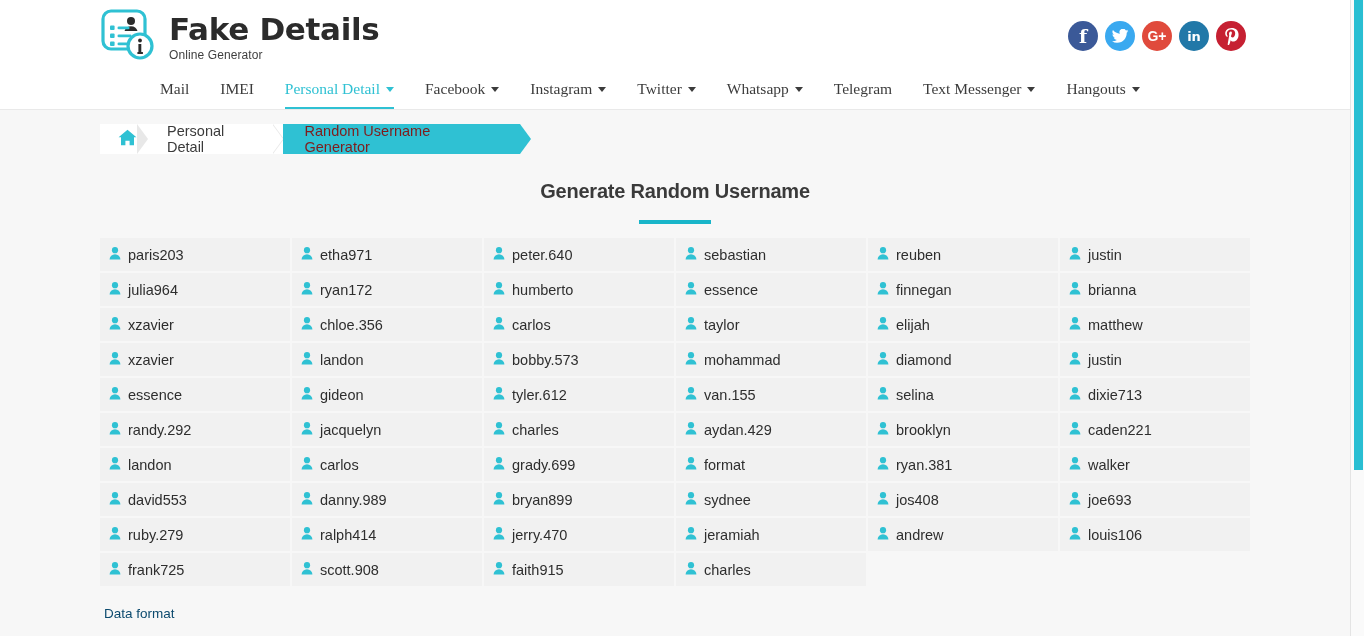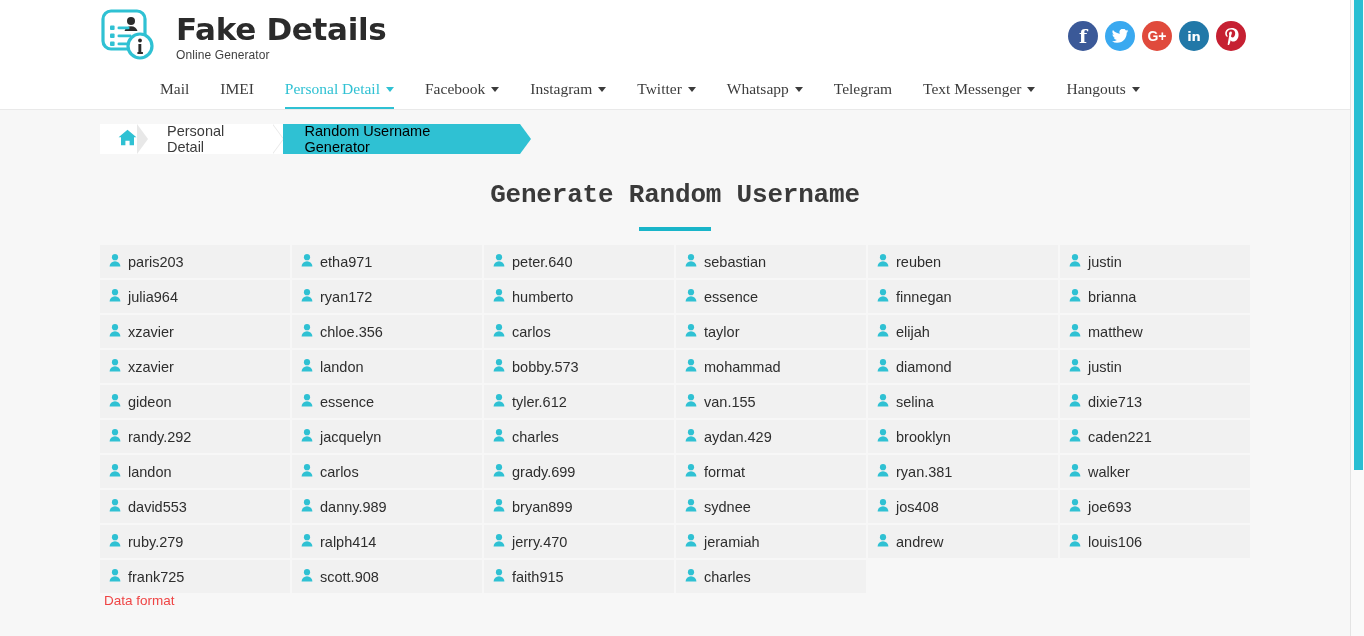--- a/index.html
+++ b/index.html
@@ -39,21 +39,21 @@
     height: 110px;
     border-bottom: 1px solid #e9e9e9;
   }
 
   #brand {
     position: absolute;
     left: 100px; top: 8px;
     display: flex; align-items: flex-start;
   }
   #logo-mark { width: 58px; height: 56px; flex: 0 0 58px; }
-  #brand-text { margin-left: 18px; padding-top: 5px; }
+  #brand-text { margin-left: 11px; padding-top: 5px; }
   #brand-title {
     font-size: 31px; font-weight: bold; color: #2b2b2b;
     letter-spacing: -0.3px; line-height: 1.05;
     font-family: "DejaVu Sans", sans-serif;
   }
   #brand-sub {
     font-size: 12px; color: #3f3f3f; margin-top: 2px; letter-spacing: 0.1px;
   }
 
   
@@ -119,21 +119,21 @@
   .crumb.home { padding: 0 10px 0 18px; }
   .crumb:not(:last-child)::after {
     content: "";
     position: absolute; right: -1px; top: 0;
     width: 0; height: 0;
     border-top: 15px solid transparent;
     border-bottom: 15px solid transparent;
     border-left: 11px solid #e8e8e8;
   }
   .crumb.current {
-    background: #2fc1d3; color: #000000;
+    background: #2fc1d3; color: #7f1d1d;
     padding-left: 22px; padding-right: 22px;
   }
   .crumb.current::before {
     content: "";
     position: absolute; left: -11px; top: 0;
     width: 0; height: 0;
     border-top: 15px solid transparent;
     border-bottom: 15px solid transparent;
     border-left: 11px solid #ffffff;
     z-index: 2;
@@ -145,22 +145,22 @@
     border-top: 15px solid transparent;
     border-bottom: 15px solid transparent;
     border-left: 11px solid #2fc1d3;
   }
   #home-icon { color: #2fc1d3; font-size: 17px; line-height: 1; }
 
   
   #main { padding: 0 100px; }
   #page-title {
     text-align: center;
-    font-size: 26px; font-weight: bold; color: #3a3a3a;
-    font-family: Liberation Mono, monospace;
+    font-size: 20px; font-weight: bold; color: #3a3a3a;
+    font-family: Liberation Sans, sans-serif;
     margin: 14px 0 0 0;
     letter-spacing: -0.2px;
   }
   #title-underline {
     width: 72px; height: 4px; background: #19b5c9;
     margin: 17px auto 0 auto;
   }
 
   
   #username-grid {
@@ -177,21 +177,22 @@
     font-size: 14.5px; color: #2e2e2e;
     cursor: pointer;
     overflow: hidden; white-space: nowrap;
   }
   .uname-cell .person {
     flex: 0 0 auto; margin-right: 7px; display: block;
   }
 
   
   #data-format-label {
-    font-size: 13.5px; color: #ef4444;
+    margin-top: 20px;
+    font-size: 13.5px; color: #0c4a6e;
     padding-left: 4px;
   }
 </style>
 </head>
 <body>
 
 <div id="viewport">
 
   <div id="header">
 
@@ -465,28 +466,28 @@
               <circle cx="6" cy="3.2" r="3.1" fill="#2fc1d3"></circle>
               <path d="M0.6 12.6 a5.4 5.4 0 0 1 10.8 0 z" fill="#2fc1d3"></path>
             </svg></span>
           <span>justin</span>
         </div>
         <div class="uname-cell">
           <span class="person"><svg width="12" height="13" viewBox="0 0 12 13">
               <circle cx="6" cy="3.2" r="3.1" fill="#2fc1d3"></circle>
               <path d="M0.6 12.6 a5.4 5.4 0 0 1 10.8 0 z" fill="#2fc1d3"></path>
             </svg></span>
+          <span>essence</span>
+        </div>
+        <div class="uname-cell">
+          <span class="person"><svg width="12" height="13" viewBox="0 0 12 13">
+              <circle cx="6" cy="3.2" r="3.1" fill="#2fc1d3"></circle>
+              <path d="M0.6 12.6 a5.4 5.4 0 0 1 10.8 0 z" fill="#2fc1d3"></path>
+            </svg></span>
           <span>gideon</span>
-        </div>
-        <div class="uname-cell">
-          <span class="person"><svg width="12" height="13" viewBox="0 0 12 13">
-              <circle cx="6" cy="3.2" r="3.1" fill="#2fc1d3"></circle>
-              <path d="M0.6 12.6 a5.4 5.4 0 0 1 10.8 0 z" fill="#2fc1d3"></path>
-            </svg></span>
-          <span>essence</span>
         </div>
         <div class="uname-cell">
           <span class="person"><svg width="12" height="13" viewBox="0 0 12 13">
               <circle cx="6" cy="3.2" r="3.1" fill="#2fc1d3"></circle>
               <path d="M0.6 12.6 a5.4 5.4 0 0 1 10.8 0 z" fill="#2fc1d3"></path>
             </svg></span>
           <span>tyler.612</span>
         </div>
         <div class="uname-cell">
           <span class="person"><svg width="12" height="13" viewBox="0 0 12 13">

